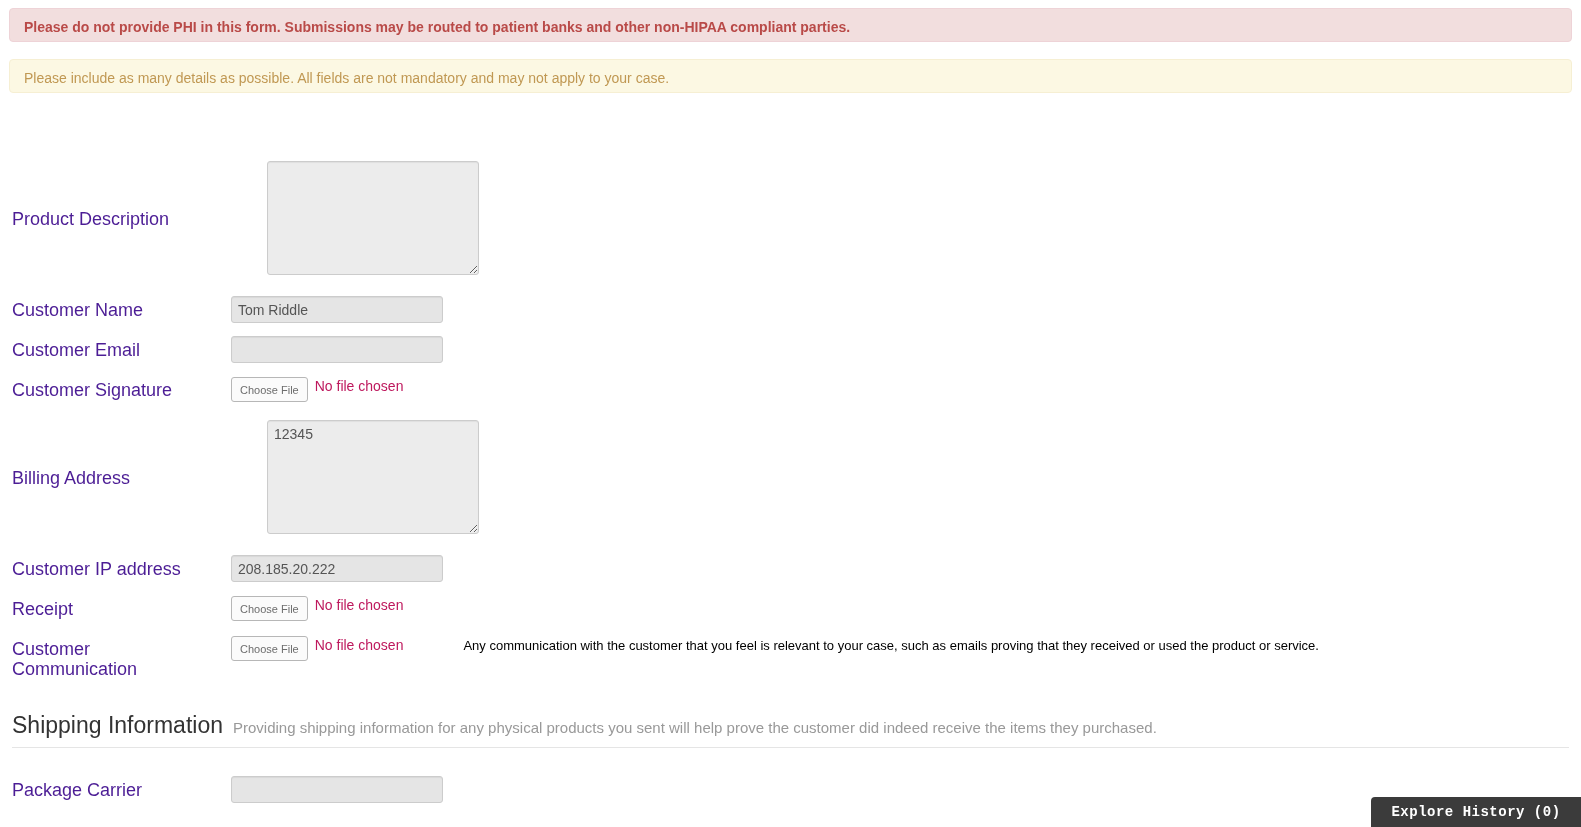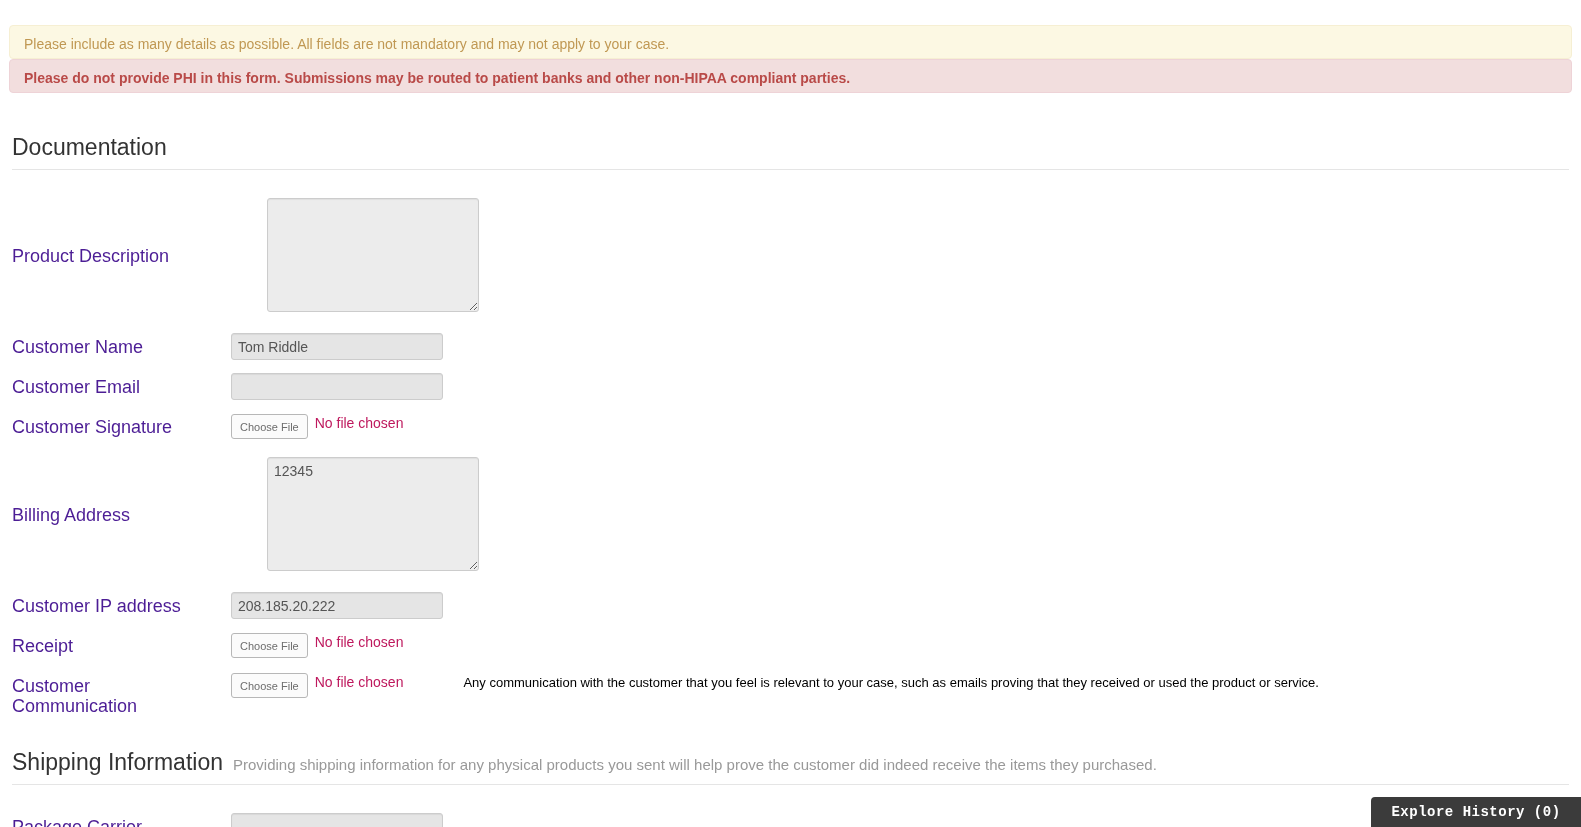--- a/index.html
+++ b/index.html
@@ -180,29 +180,26 @@
     justify-content: center;
     border-top-left-radius: 4px;
     cursor: pointer;
     margin-left: 9px;
   }
 </style>
 </head>
 <body>
 
 <div class="alerts">
+  <div class="alert alert-danger">Please do not provide PHI in this form. Submissions may be routed to patient banks and other non-HIPAA compliant parties.</div>
   <div class="alert alert-warning">Please include as many details as possible. All fields are not mandatory and may not apply to your case.</div>
-  <div class="alert alert-danger">Please do not provide PHI in this form. Submissions may be routed to patient banks and other non-HIPAA compliant parties.</div>
 </div>
 
 <div class="section" style="margin-top:40px;">
 
-  <div class="legend">
-    <span class="legend-title">Documentation</span>
-  </div>
 
   <div style="height:28px;"></div>
 
   <div class="form-row row-textarea">
     <div class="form-label">Product Description</div>
     <div class="control">
       <textarea class="txt-area" placeholder="" style=""></textarea>
     </div>
   </div>
 

